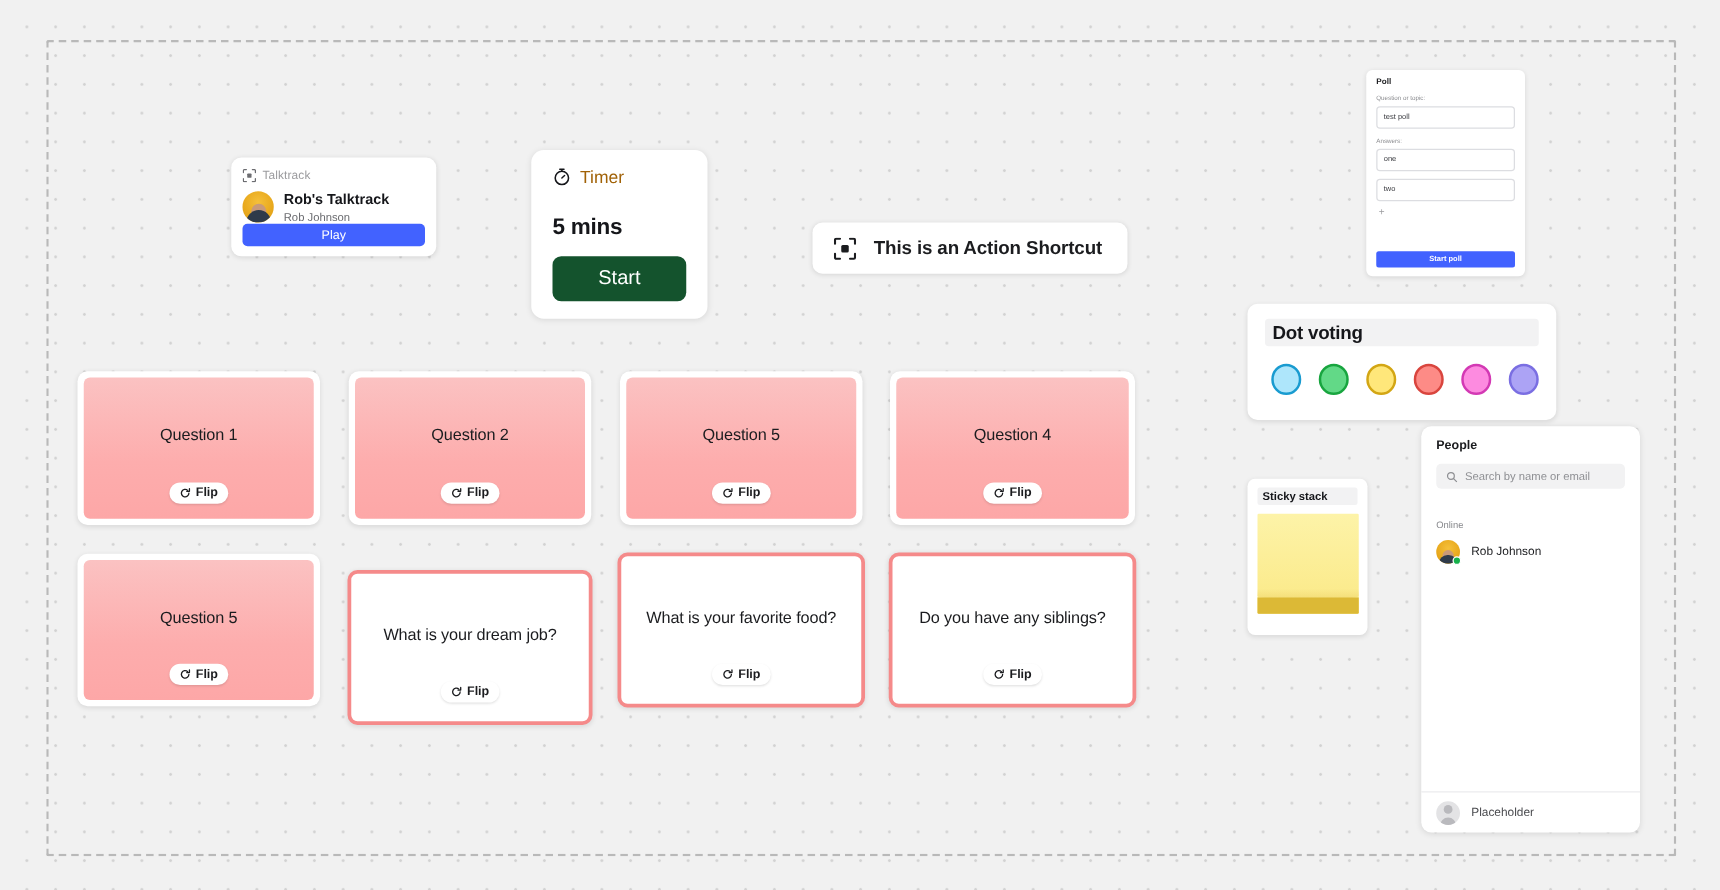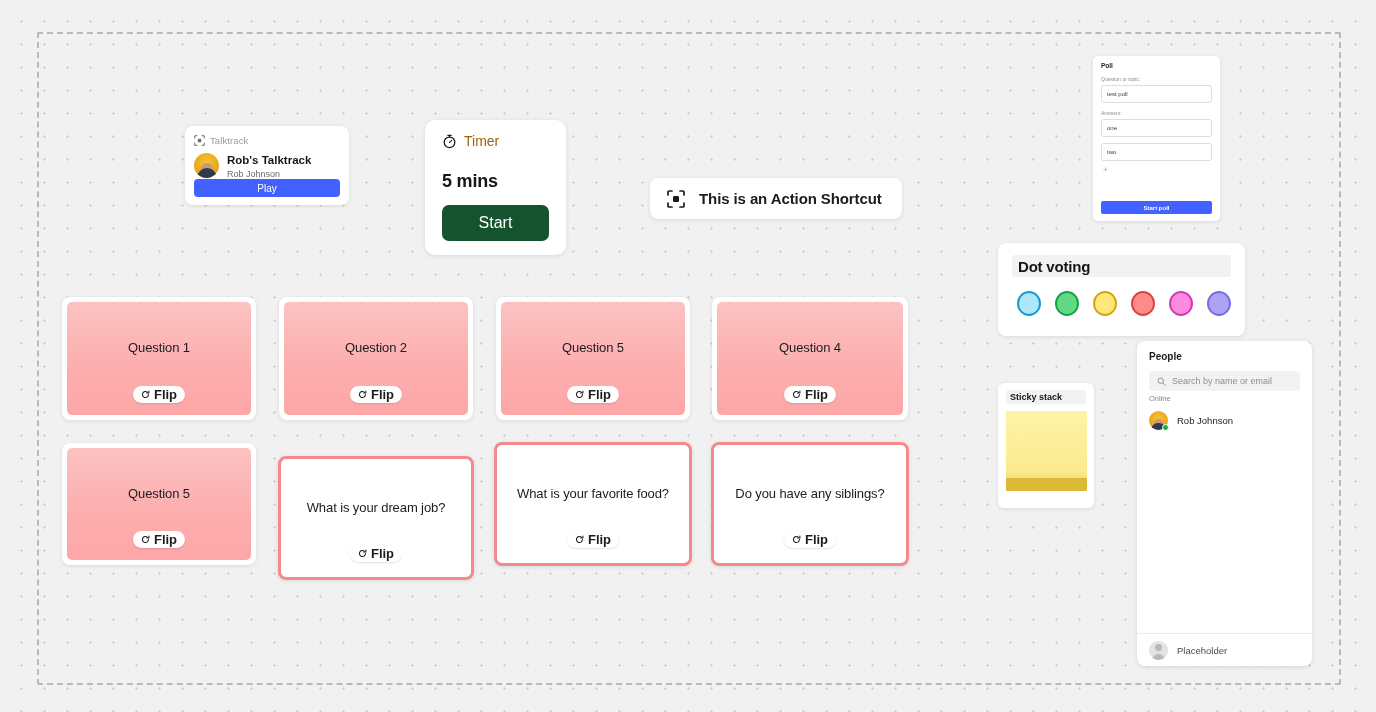--- a/index.html
+++ b/index.html
@@ -165,21 +165,21 @@
     background: #fff; border-radius: 8px;
     box-shadow: 0 1px 5px rgba(0,0,0,.11);
     padding: 10px 12px;
   }
   .people-title { font-size: 10px; font-weight: 700; color: #1b1c1f; }
   .people-search {
     margin-top: 9px; height: 20px; background: #f2f2f3; border-radius: 4px;
     display: flex; align-items: center; gap: 6px; padding-left: 8px;
   }
   .people-search-ph { font-size: 9px; color: #8e8f93; }
-  .people-online-lab { font-size: 7.5px; color: #86878b; margin-top: 3px; }
+  .people-online-lab { font-size: 7.5px; color: #86878b; margin-top: 24px; }
   .person-row { display: flex; align-items: center; gap: 9px; margin-top: 8px; }
   .person-av { width: 19px; height: 19px; position: relative; flex: 0 0 auto; }
   .person-av .avatar { width: 19px; height: 19px; }
   .person-av .avatar::before { width: 9px; height: 9px; margin-left: -4.5px; }
   .person-av .avatar::after { width: 15px; height: 7px; margin-left: -7.5px; }
   .online-dot {
     position: absolute; right: -1px; bottom: -1px; width: 7px; height: 7px;
     border-radius: 50%; background: #16b14b; border: 1.2px solid #fff;
   }
   .person-name { font-size: 9.5px; color: #1b1c1f; }
@@ -219,21 +219,21 @@
   .qcard.back { border: 3px solid #f58a8a; background: #fff; padding: 3px; }
   .qcard.back .qcard-inner { background: #fff; }
   .q-label {
     font-size: 13px; color: #1b1c1f; text-align: center; margin-bottom: 22px;
     letter-spacing: -.1px;
   }
   .flip-btn {
     position: absolute; bottom: 12px; left: 50%; transform: translateX(-50%);
     height: 17px; padding: 0 8px; background: #fff; border-radius: 9px;
     display: flex; align-items: center; gap: 4px;
-    font-size: 13px; font-weight: 700; color: #1b1c1f;
+    font-size: 10px; font-weight: 700; color: #1b1c1f;
     box-shadow: 0 1px 2px rgba(0,0,0,.12); border: none; cursor: pointer;
     font-family: inherit; white-space: nowrap;
   }
   .ico { display: inline-flex; align-items: center; justify-content: center; }
 </style>
 </head>
 <body>
 
 <div id="canvas">
 

